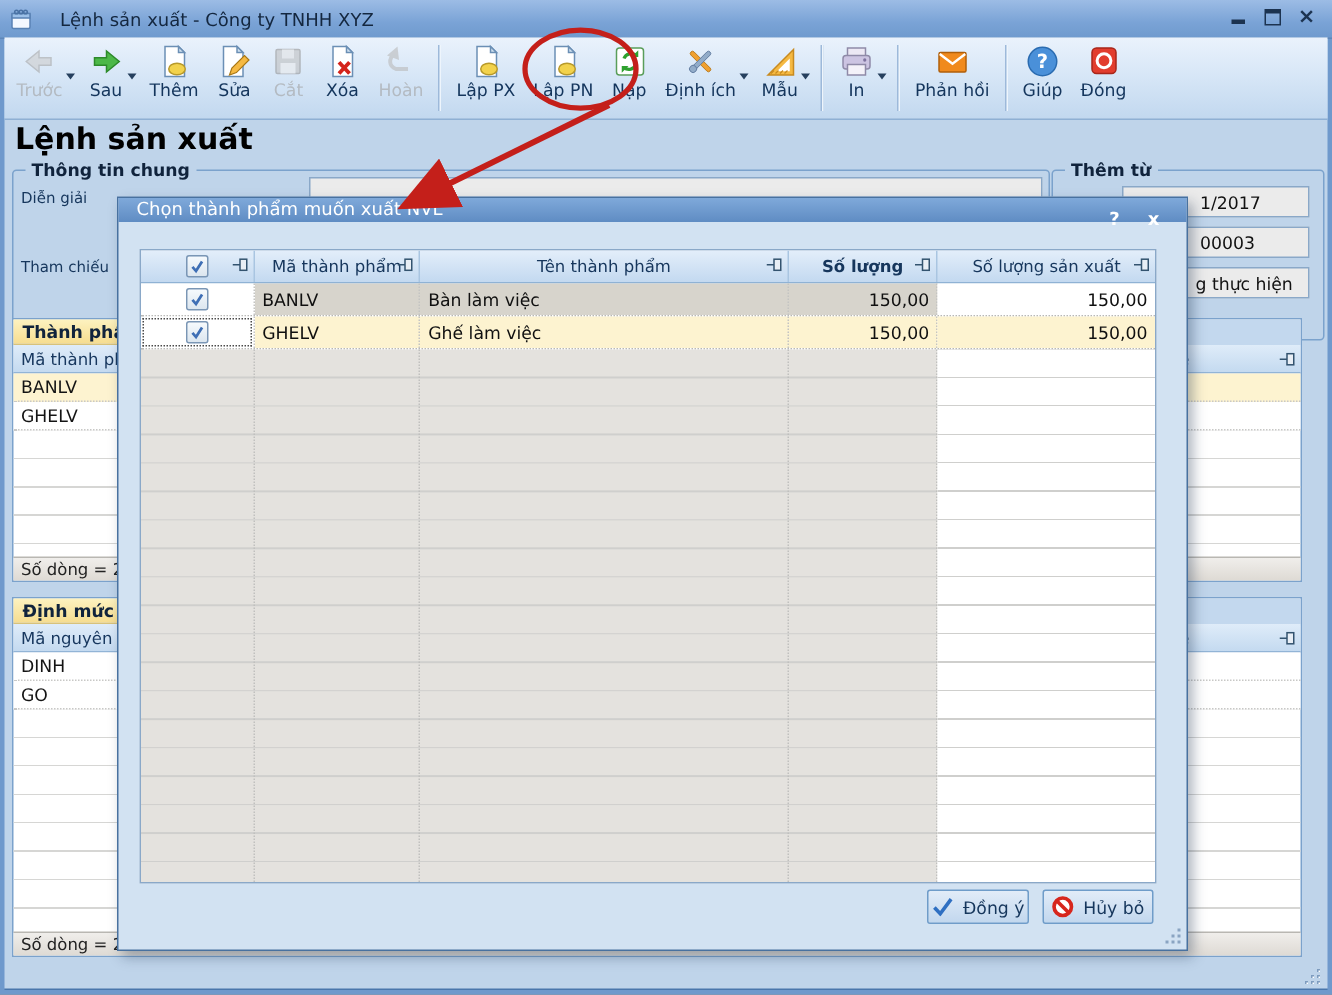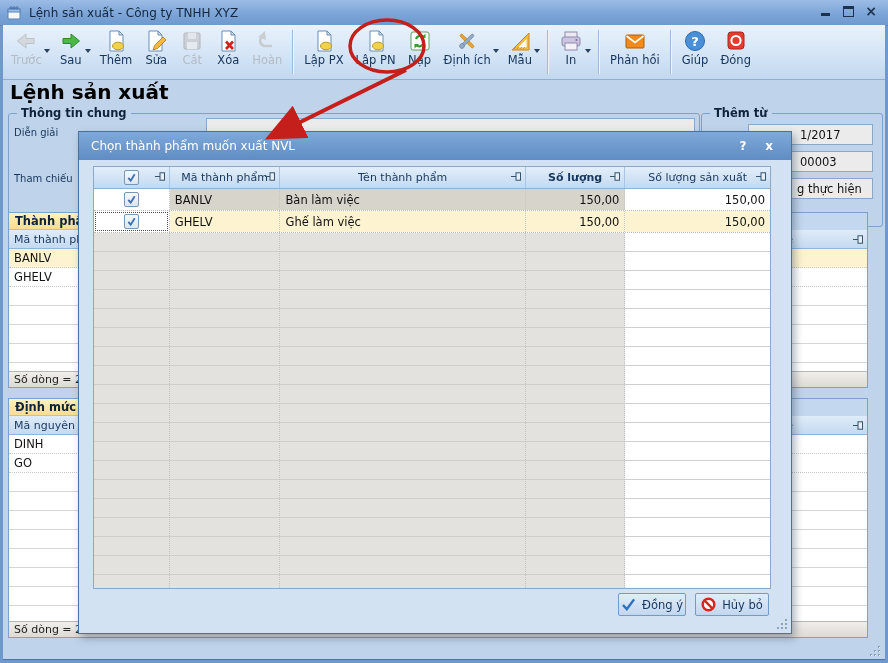--- a/index.html
+++ b/index.html
@@ -5,21 +5,21 @@
   html,body{margin:0;padding:0;background:#6b7b8c;}
   .window{position:relative;width:888px;height:663px;overflow:hidden;
     font-family:"DejaVu Sans","Liberation Sans",sans-serif;background:#bfd4ea;
     box-shadow:inset 0 0 0 3px #6f99cc, inset 0 -4px 0 #4a76ab;}
   .abs{position:absolute;}
   
   .titlebar{position:absolute;left:0;top:0;right:0;height:25px;
     background:linear-gradient(#9cbce5,#7aa3d6 60%,#6f9ace);
     border-bottom:1px solid #5e87ba;display:flex;align-items:center;
     color:#14273f;font-size:12px;}
-  .titlebar .ttl{margin-left:7px;}
+  .titlebar .ttl{margin-left:18px;}
   .wc-group{position:absolute;right:10px;top:4px;display:flex;gap:9px;align-items:center;}
   .wc{width:14px;height:14px;display:flex;align-items:center;justify-content:center;
     color:#1c3350;font-weight:bold;cursor:default;}
   .wc-min i{display:block;width:9px;height:3px;background:#1c3350;margin-top:6px;}
   .wc-max i{display:block;width:9px;height:7px;border:1px solid #1c3350;border-top:3px solid #1c3350;}
   .wc-close{font-size:14px;line-height:12px;}
   
   .toolbar{position:absolute;left:3px;right:3px;top:25px;height:52px;
     background:linear-gradient(#eaf2fc,#d8e7f7 45%,#c2d8ef);
     border-bottom:1px solid #8fb0d4;display:flex;align-items:stretch;padding:1px 2px;}
@@ -54,22 +54,22 @@
   .sel{background:#fdf3d0;}
   .rowlines{position:absolute;background-image:repeating-linear-gradient(to bottom,
     transparent 0,transparent 18px,#d6d6d4 18px,#d6d6d4 19px);}
   .gfoot{position:absolute;height:16px;box-sizing:border-box;
     background:linear-gradient(#f0eeeb,#dedad4);border-top:1px solid #b9b7b2;
     font-size:11px;color:#222;padding:1px 0 0 5px;white-space:nowrap;}
   
   .dialog{position:absolute;left:78px;top:131px;width:714px;height:503px;
     background:#d2e2f2;border:1px solid #48719f;box-sizing:border-box;
     box-shadow:3px 4px 8px rgba(20,40,70,.35);z-index:40;}
-  .dtitle{position:absolute;left:0;top:0;right:0;height:28px;
-    background:linear-gradient(#7fa9da,#5f8cc3);display:flex;align-items:center;
+  .dtitle{position:absolute;left:0;top:0;right:0;height:16px;
+    background:linear-gradient(#7fa9da,#5f8cc3);display:flex;align-items:flex-start;
     color:#fff;font-size:12px;padding-left:12px;box-sizing:border-box;}
   .dbtn{position:absolute;top:6px;width:16px;height:16px;display:flex;align-items:center;
     justify-content:center;color:#fff;font-weight:bold;font-size:12px;cursor:default;}
   .dtable{position:absolute;left:14px;top:34px;width:678px;height:423px;
     background:#fff;border:1px solid #8aa8c8;box-sizing:border-box;overflow:hidden;}
   .dhead{display:flex;height:22px;background:linear-gradient(#e3eefa,#c3d9f0);
     border-bottom:1px solid #8fb2d4;box-sizing:border-box;}
   .dh{position:relative;display:flex;align-items:center;justify-content:center;
     color:#16365c;font-size:11px;border-right:1px solid #a9c5e1;box-sizing:border-box;}
   .drow{display:flex;height:22px;border-bottom:1px dotted #b8b8b6;box-sizing:border-box;}

